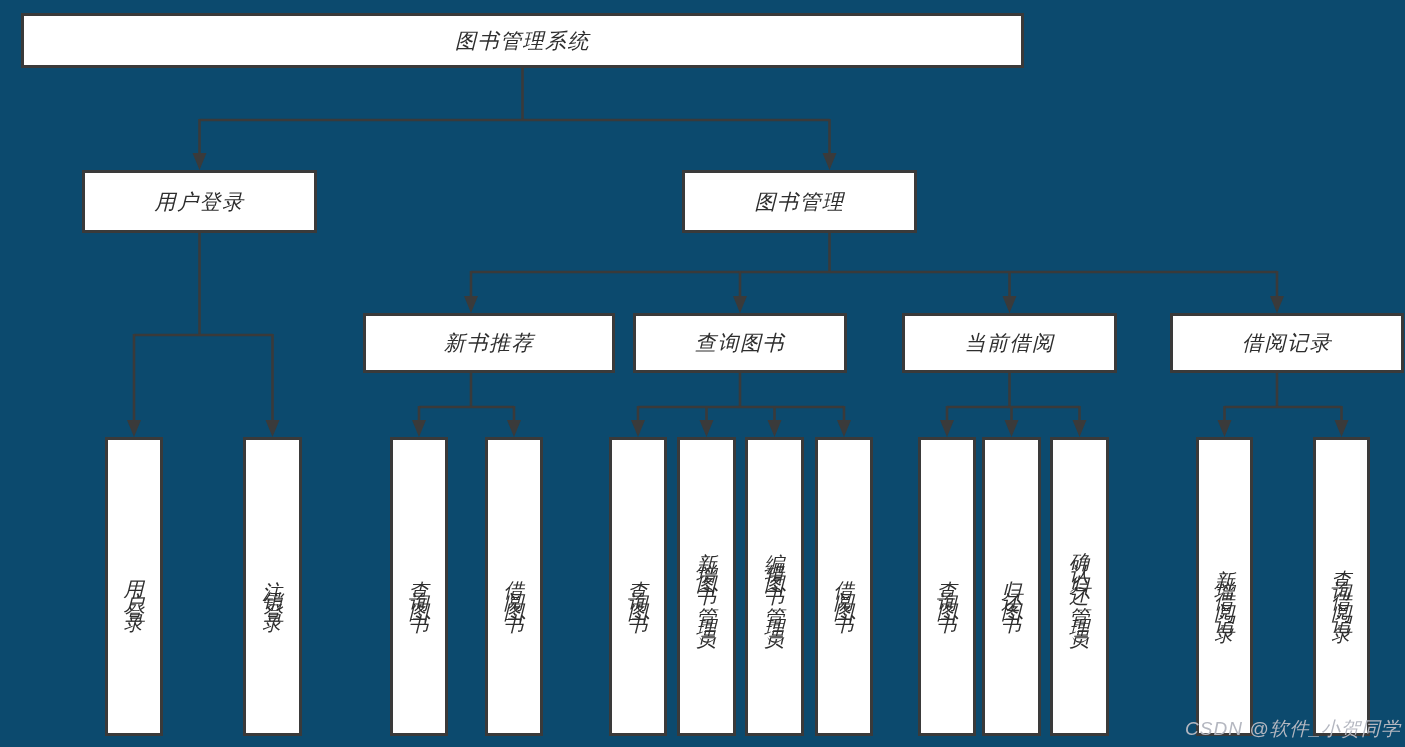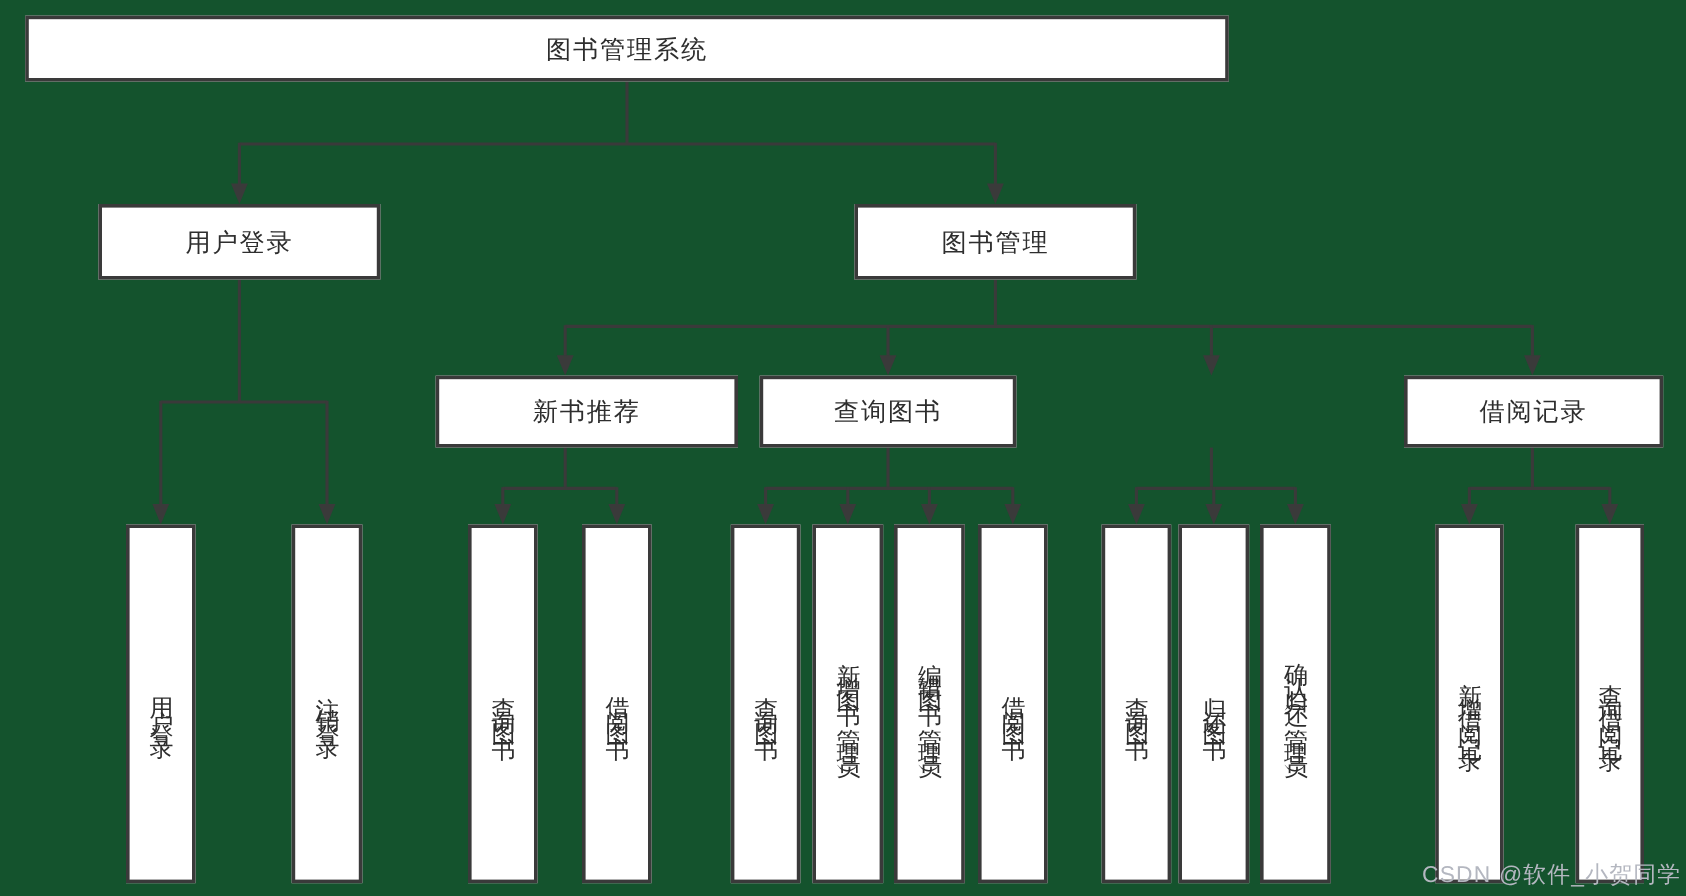--- a/index.html
+++ b/index.html
@@ -1,18 +1,18 @@
 <!DOCTYPE html>
 <html><head>
 <meta charset="utf-8">
 <style>
   html,body{margin:0;padding:0;background:#ffffff;}
   .canvas{
-    position:relative;width:1405px;height:747px;background:#14532d;
-    font-family:"Liberation Sans", sans-serif;overflow:hidden;
+    position:relative;width:1405px;height:747px;background:#0c4a6e;
+    font-family:"Liberation Sans", sans-serif;overflow:hidden;font-style:italic;
   }
   .connectors{position:absolute;left:0;top:0;z-index:1;}
   .node{
     position:absolute;box-sizing:border-box;z-index:2;
     background:#ffffff;border:3px solid #3a3a3a;color:#2e2e2e;
     display:flex;align-items:center;justify-content:center;text-align:center;
   }
   .node.h span{font-size:21px;letter-spacing:1.5px;white-space:nowrap;}
   .node.v span{
     writing-mode:vertical-rl;text-orientation:mixed;
@@ -94,31 +94,34 @@
     </g>
   </svg>
 
   <div class="node h" style="left:21px;top:13px;width:1003px;height:55px">
     <span>图书管理系统</span>
   </div>
 
   <div class="node h" style="left:82px;top:170px;width:235px;height:63px">
     <span>用户登录</span>
   </div>
-  <div class="node h" style="left:712px;top:170px;width:235px;height:63px">
+  <div class="node h" style="left:682px;top:170px;width:235px;height:63px">
     <span>图书管理</span>
   </div>
 
   <div class="node h" style="left:363px;top:313px;width:252px;height:60px">
     <span>新书推荐</span>
   </div>
   <div class="node h" style="left:633px;top:313px;width:214px;height:60px">
     <span>查询图书</span>
   </div>
-  <div class="node h" style="left:1170px;top:313px;width:216px;height:60px">
+  <div class="node h" style="left:902px;top:313px;width:215px;height:60px">
+    <span>当前借阅</span>
+  </div>
+  <div class="node h" style="left:1170px;top:313px;width:234px;height:60px">
     <span>借阅记录</span>
   </div>
 
   <div class="node v" style="left:105px;top:437px;width:58px;height:299px">
     <span>用户登录</span>
   </div>
   <div class="node v" style="left:243px;top:437px;width:59px;height:299px">
     <span>注销登录</span>
   </div>
 

